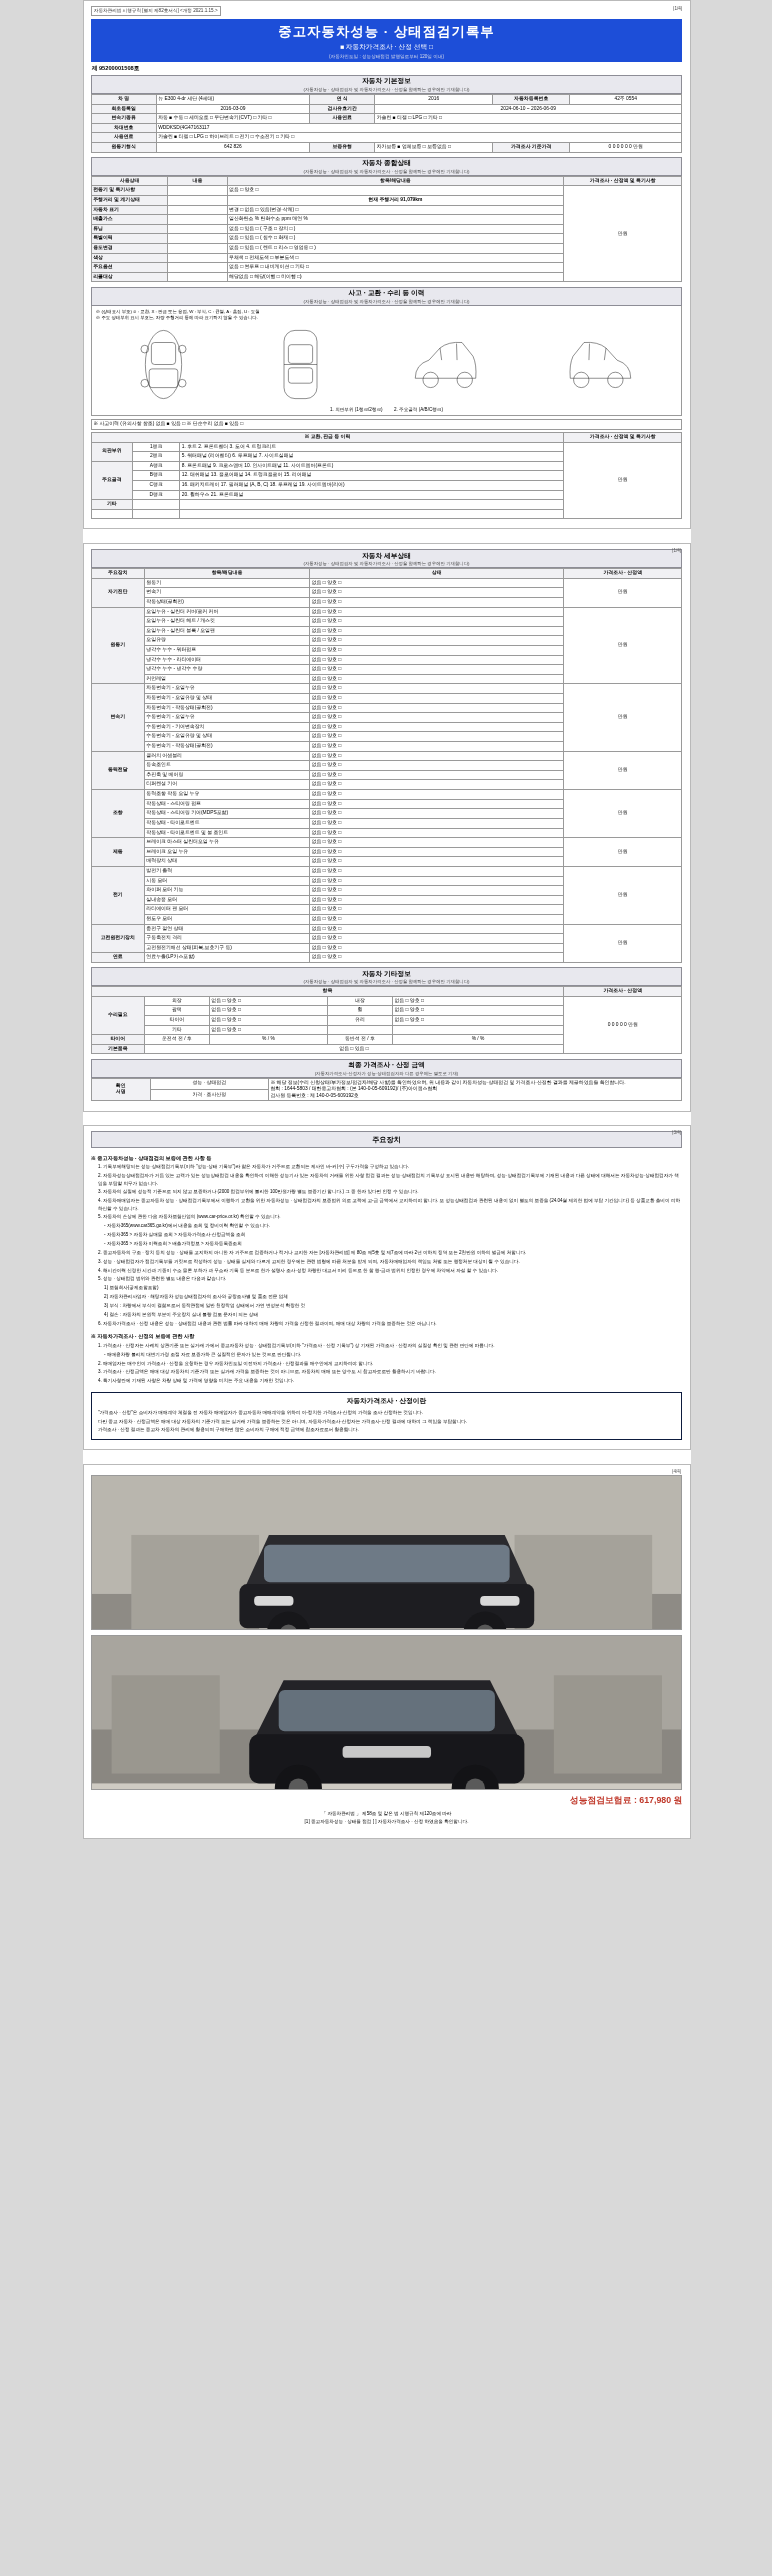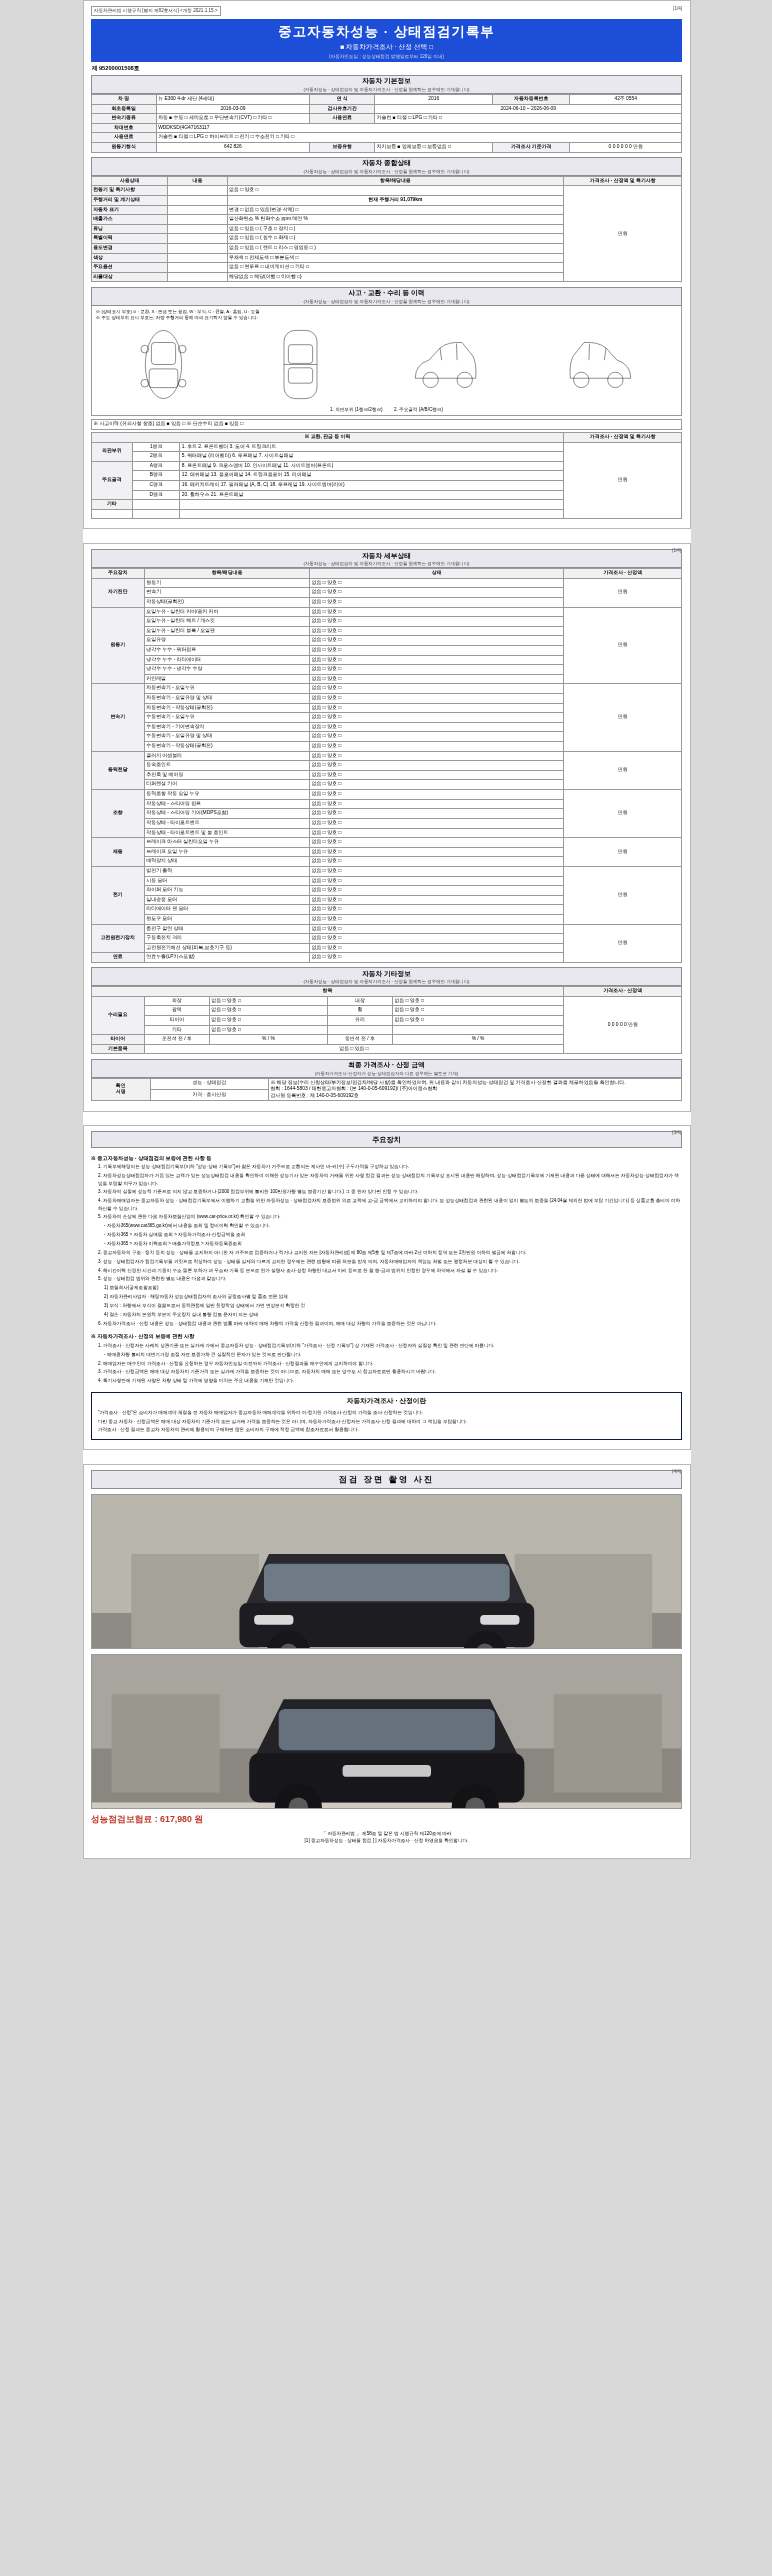--- a/index.html
+++ b/index.html
@@ -99,21 +99,21 @@
     position:relative;
     overflow:hidden;
     background:linear-gradient(#cfcfcf,#ededed);
   }
   .photo-inner { position:absolute; inset:0; }
 
   .sign-band {
     background:#e8e8ee; border:0.5px solid #8d8d96; text-align:center;
     font-weight:bold; font-size:7.7px; padding:2.6px 0; margin-top:7.2px;
   }
-  .price-line { text-align:left; color:#c0392b; font-weight:bold; font-size:8.8px; padding:5.2px 0 3.1px 0; }
+  .price-line { text-align:right; color:#c0392b; font-weight:bold; font-size:8.8px; padding:5.2px 0 3.1px 0; }
   .foot-note { text-align:center; font-size:4.6px; line-height:1.7; padding-bottom:3.1px; }
 
   .notice h3 { text-align:center; background:#e8e8ee; border:0.5px solid #8d8d96; font-size:7.2px; padding:2.6px 0; margin:0 0 5.2px 0;}
   .notice p { font-size:4.6px; line-height:1.6; margin:1.5px 0 1.5px 0; }
   .notice .ind { padding-left:7.2px; }
   .notice .ind2 { padding-left:13.4px; }
   .notice .hd { font-weight:bold; font-size:5.2px; margin-top:5.2px; }
   .box-declare {
     border:1px solid #0d1b3e;
     padding:4.1px 6.2px;
@@ -703,21 +703,20 @@
   <div class="box-declare">
     <div class="t">자동차가격조사 · 산정이란</div>
     <p>"가격조사 · 산정"은 소비자가 매매계약 체결을 전 자동차 매매업자가 중고자동차 매매계약을 위하여 이-정치한 가격조사·산정의 가격을 조사·산정하는 것입니다.</p>
     <p>다만 중고 자동차 · 산정금액은 매매 대상 자동차의 기준가격 또는 실거래 가격을 보증하는 것은 아니며, 자동차가격조사·산정자는 가격조사·산정 결과에 대하여 그 책임을 부담합니다.</p>
     <p>가격조사 · 산정 결과는 중고차 자동차의 관리에 활용되며 구매하면 많은 소비자의 구매에 적정 금액에 참조자료로서 활용됩니다.</p>
   </div>
 </div>
 
 <div class="sheet">
   <div class="pg-br">(4/4)</div>
-  <div class="photo-band">점검 장면 촬영 사진</div>
 
   <div class="photo">
     <svg class="photo-inner" viewBox="0 0 600 300" preserveAspectRatio="none">
       <rect x="0" y="0" width="600" height="300" fill="#c9c6bf"></rect>
       <rect x="0" y="0" width="600" height="120" fill="#b9b6ae"></rect>
       <rect x="0" y="120" width="600" height="180" fill="#8e8b85"></rect>
       <rect x="60" y="150" width="480" height="14" fill="#d8d4cc"></rect>
       <rect x="40" y="60" width="130" height="110" fill="#a5a29a"></rect>
       <rect x="430" y="60" width="140" height="110" fill="#a5a29a"></rect>
       <g>

